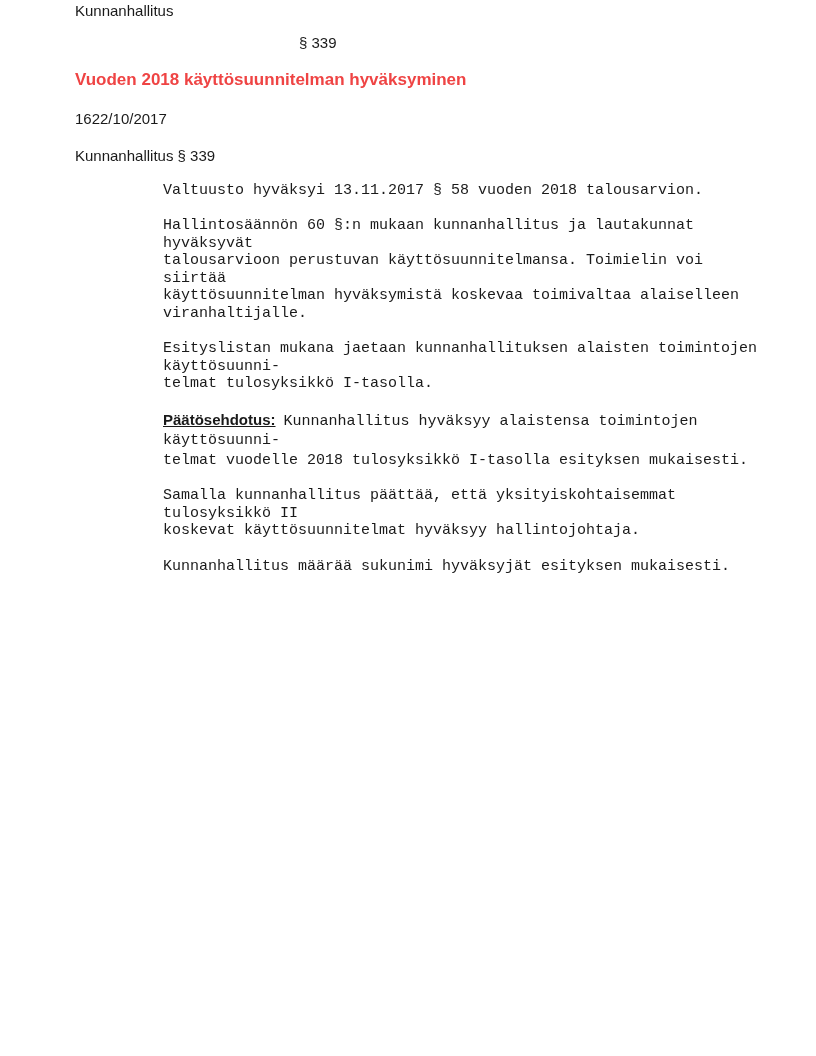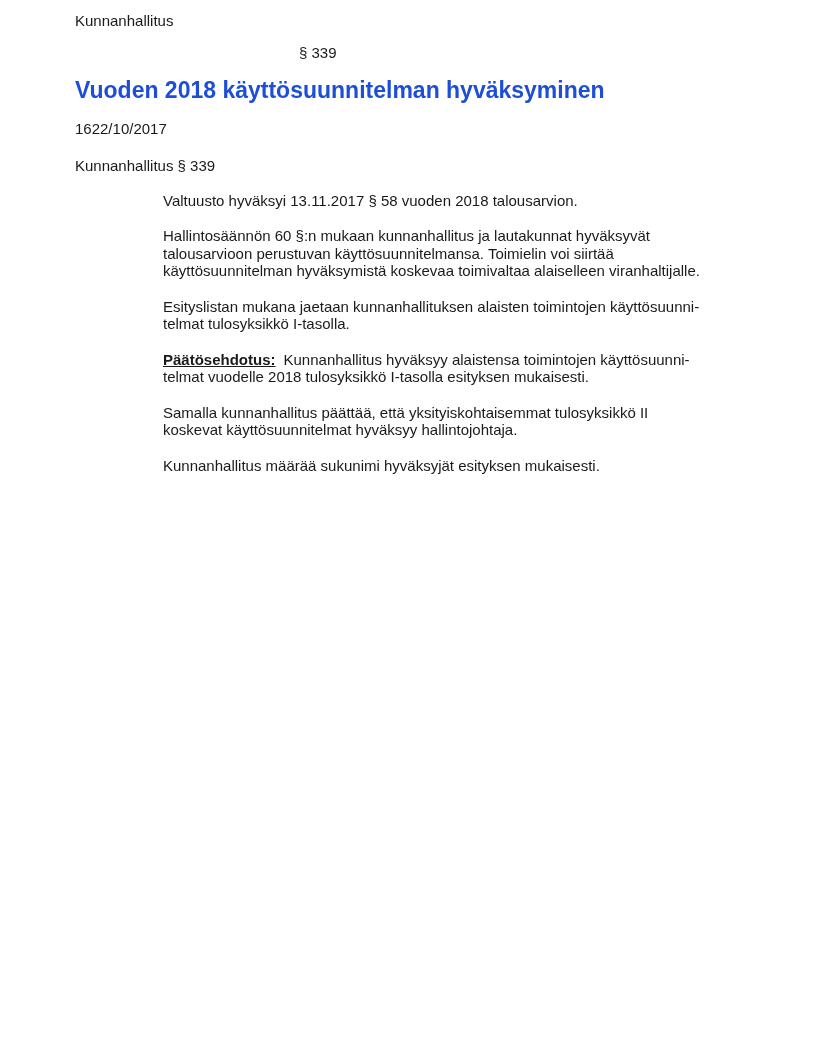--- a/index.html
+++ b/index.html
@@ -13,54 +13,55 @@
     overflow: hidden;
     font-family: "Liberation Sans", sans-serif;
     font-size: 15px;
     line-height: 17.5px;
     color: #1a1a1a;
   }
   .page {
     position: relative;
     width: 816px;
     height: 1056px;
-    padding: 12px 0 0 75px;
+    padding: 2px 0 0 75px;
     box-sizing: border-box;
     background: #ffffff;
   }
   .doc-header {
     display: flex;
     width: 700px;
   }
   .h-col1 { width: 224px; }
   .h-col2 { width: 221px; margin-top: 32px; }
   .h-col3 { flex: 1; }
   .title {
     margin: 18px 0 0 0;
-    font-size: 23px;
+    font-size: 17px;
     line-height: 20px;
     font-weight: bold;
-    color: #1d4ed8;
+    color: #ef4444;
   }
   .caseno {
     margin-top: 20px;
   }
   .subheader {
     margin-top: 20px;
   }
   .body {
     margin-top: 17px;
     margin-left: 88px;
     width: 600px;
   }
   .para {
     margin: 0 0 18px 0;
   }
   .preline {
     white-space: pre-line;
+    font-family: Liberation Mono, monospace;
   }
   .proposal {
     margin-top: 12px;
   }
   .label {
     font-weight: bold;
     text-decoration: underline;
     margin-right: 8px;
   }
   .contact {

